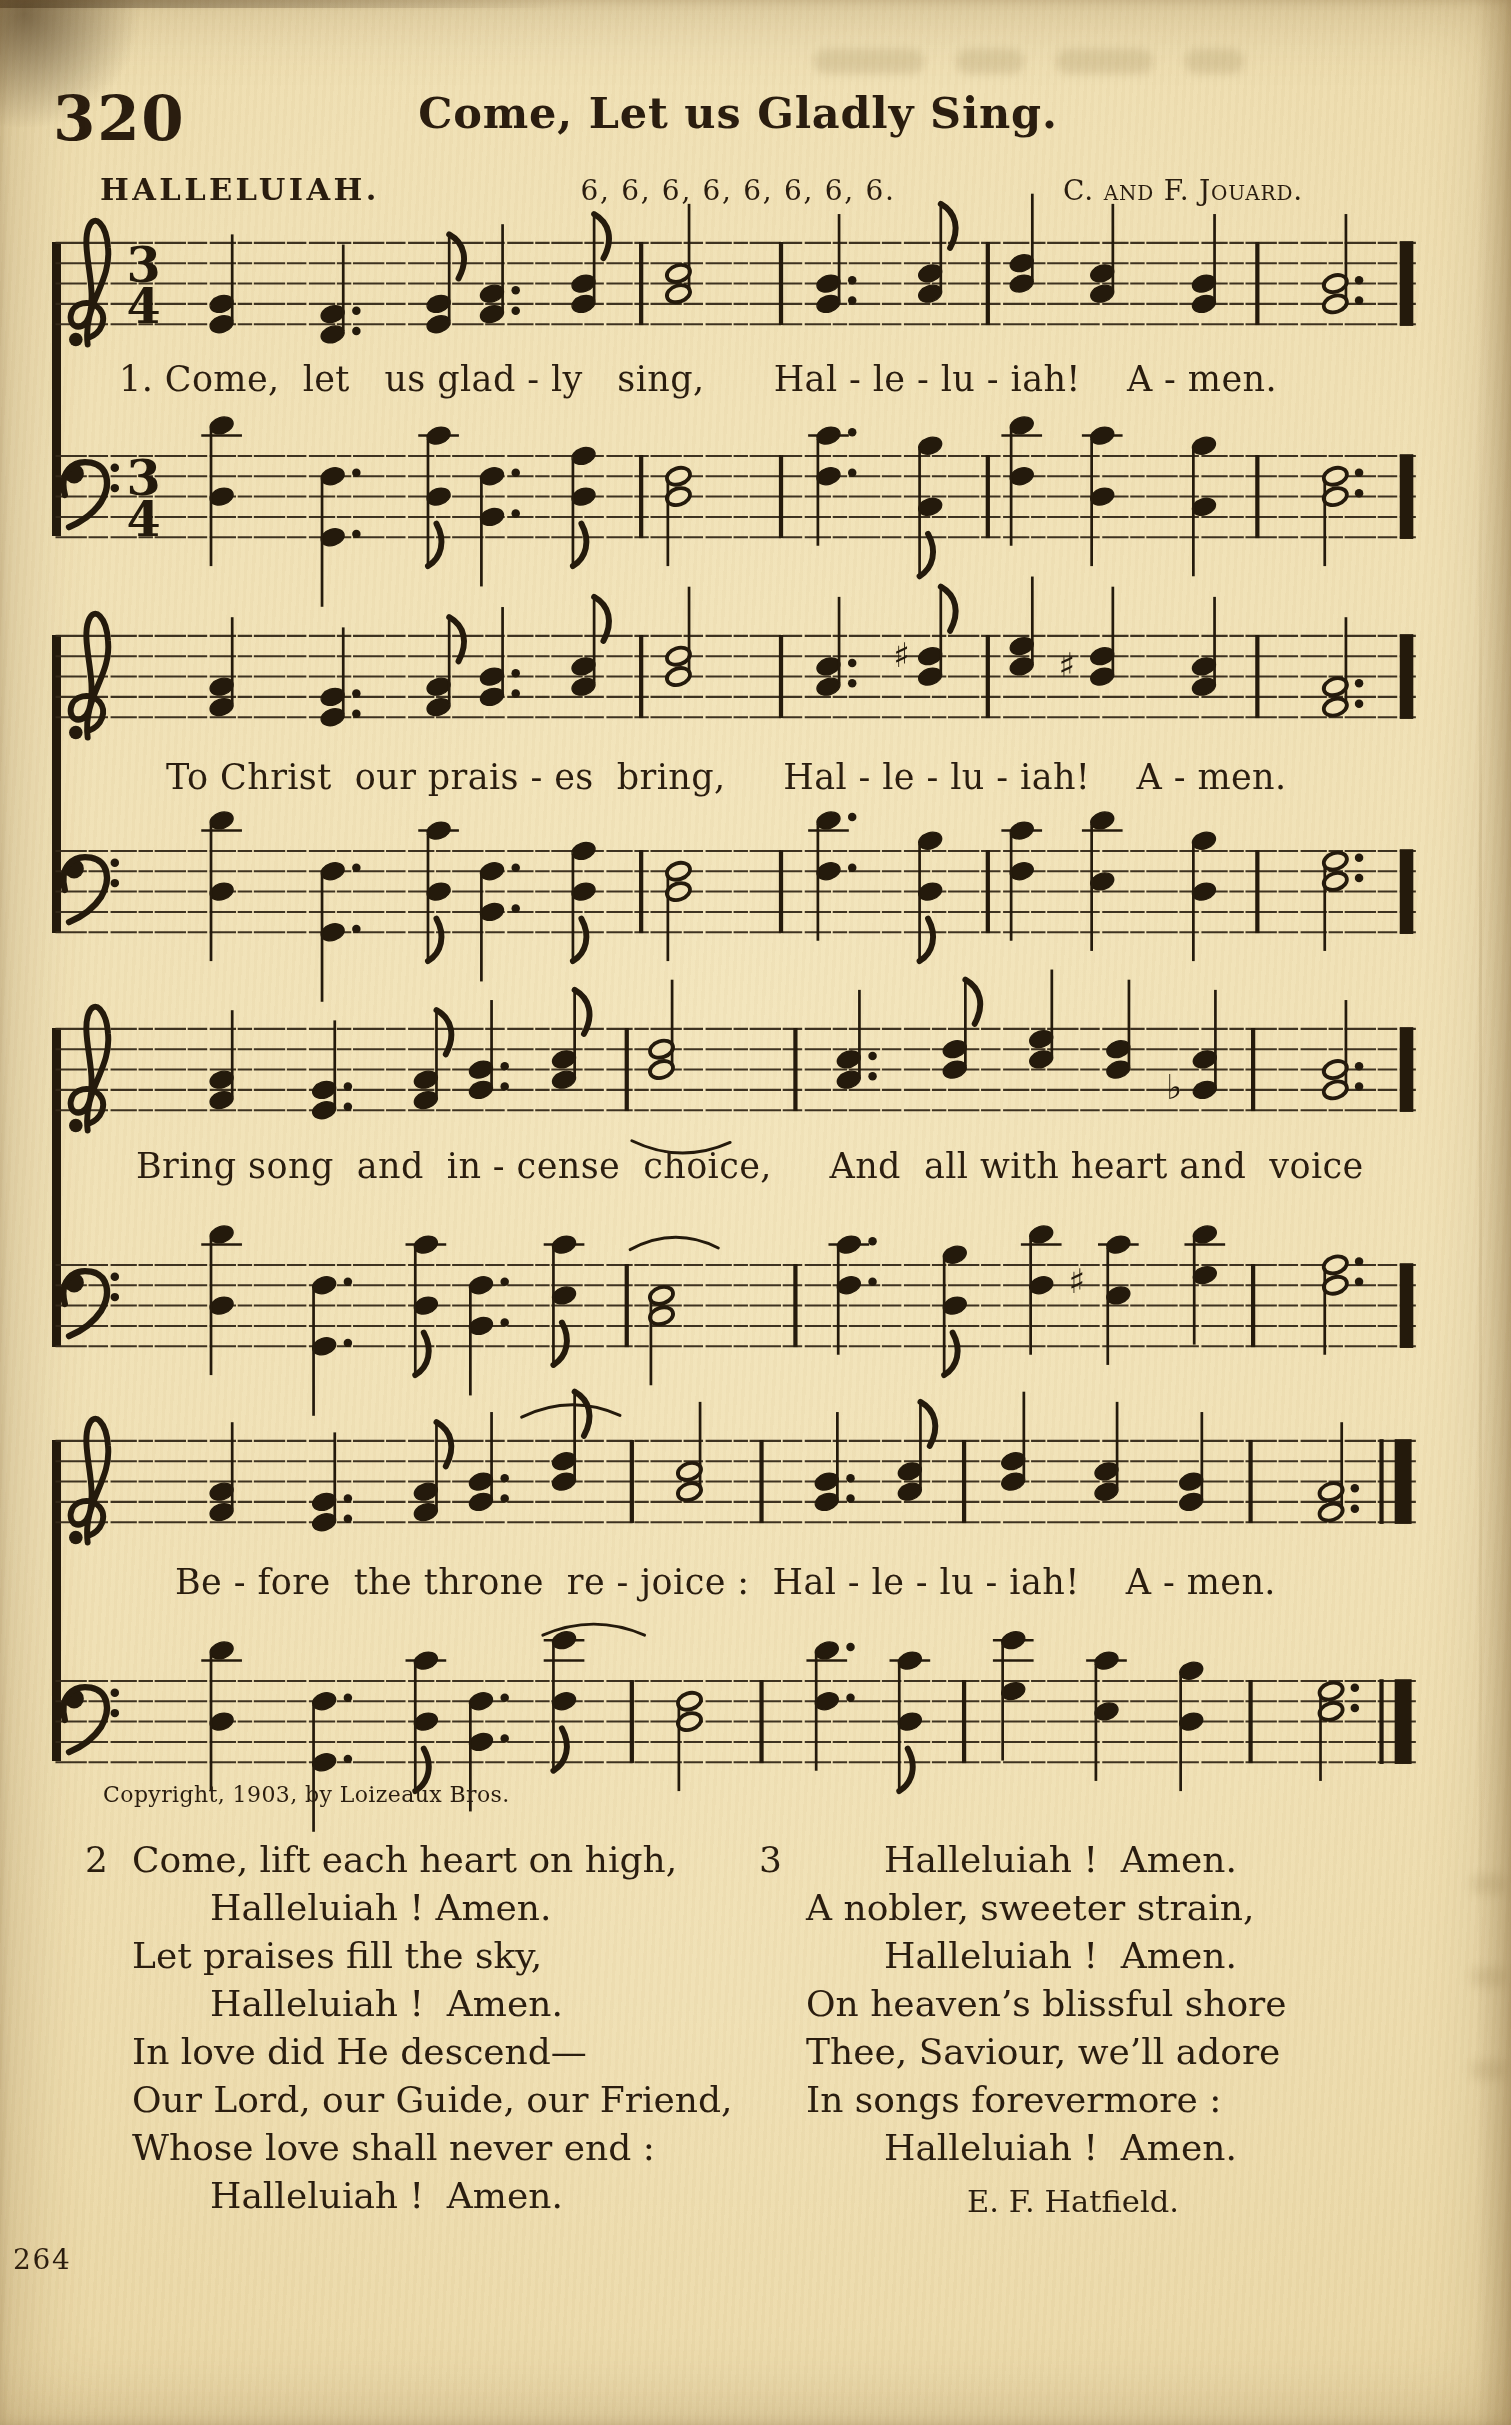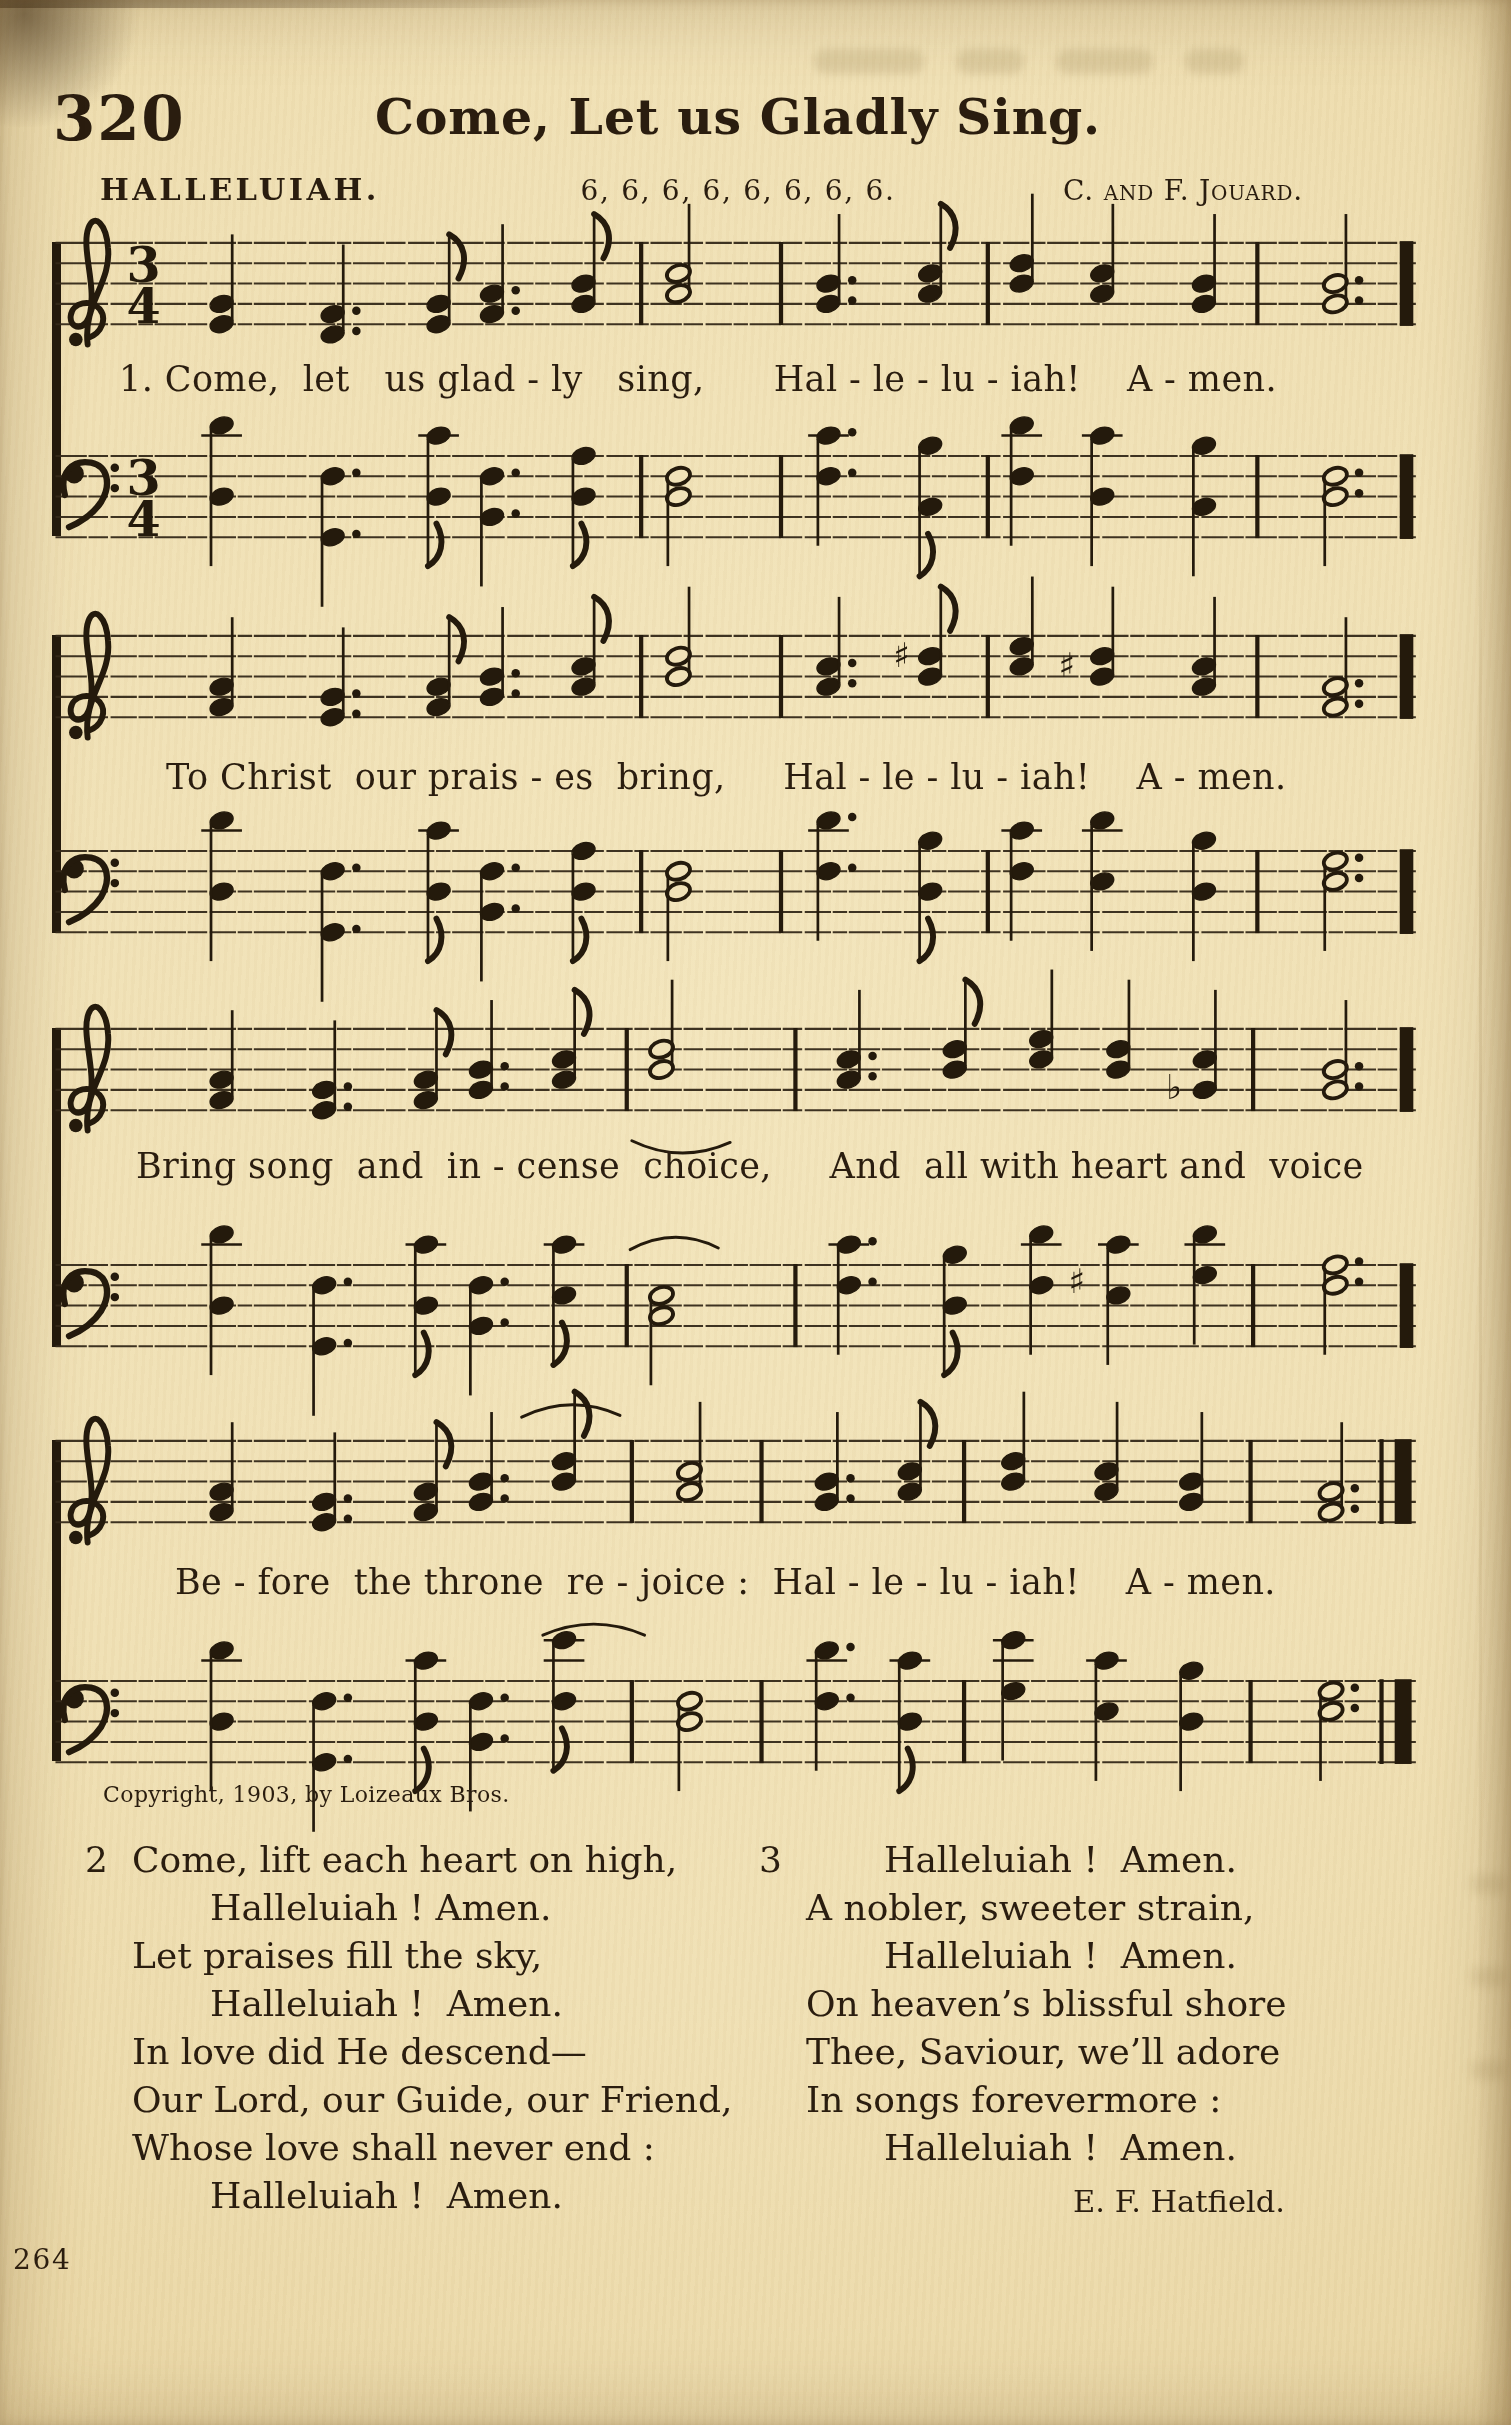--- a/index.html
+++ b/index.html
@@ -18,39 +18,39 @@
     background:linear-gradient(to right, rgba(55,38,18,.5), rgba(55,38,18,0) 70%);}
   .right-band{position:absolute;right:0;top:0;width:36px;height:100%;
     background:linear-gradient(to left, rgba(120,90,45,.28), rgba(120,90,45,0));}
   .crease{position:absolute;right:30.5px;top:356px;width:2.5px;height:1780px;
     background:linear-gradient(to bottom, rgba(140,110,60,0), rgba(140,110,60,.16) 30%, rgba(140,110,60,.1) 70%, rgba(140,110,60,0));}
   .ghost-row{position:absolute;top:49px;left:814px;width:475px;display:flex;gap:32px;filter:blur(4.2px);opacity:.16;}
   .ghost-row .blob{height:25.4px;background:#7d6434;border-radius:12px;}
   .ghost-edge{position:absolute;right:5.1px;width:37px;height:20.3px;background:#7d6434;border-radius:8.5px;filter:blur(5.1px);opacity:.13;}
 
   .hymn-number{position:absolute;left:53px;top:83px;font-size:61px;font-weight:bold;letter-spacing:1.7px;}
-  .hymn-title{position:absolute;left:170px;top:88px;width:1136px;text-align:center;font-size:49px;font-weight:bold;letter-spacing:0.8px;}
+  .hymn-title{position:absolute;left:170px;top:88px;width:1136px;text-align:center;font-size:43px;font-weight:bold;letter-spacing:0.8px;}
   .tune-name{position:absolute;left:100px;top:171px;font-size:30.5px;font-weight:bold;letter-spacing:3.4px;}
   .meter{position:absolute;left:543px;top:174px;width:390px;text-align:center;font-size:28px;letter-spacing:1.7px;}
   .composer{position:absolute;left:1000px;top:174px;width:366px;text-align:center;font-size:28px;font-variant:small-caps;letter-spacing:0.8px;}
 
   .lyric{position:absolute;font-size:35px;white-space:pre;letter-spacing:0.4px;z-index:6;}
   .copyright{position:absolute;left:103px;top:1782px;font-size:22px;letter-spacing:0.4px;z-index:7;}
 
   .sys-connector{position:absolute;left:52px;width:8.5px;background:#241a0c;z-index:2;}
   svg.staff{position:absolute;left:47px;overflow:visible;z-index:3;}
   .tsnum{font-family:"DejaVu Serif","Liberation Serif",serif;font-weight:bold;font-size:58px;fill:#241a0c;}
   .acc{font-family:"DejaVu Sans","Liberation Sans",sans-serif;font-size:40px;fill:#241a0c;}
 
   .verses{position:absolute;top:1836px;left:0;width:1512px;font-size:36px;line-height:48px;z-index:6;}
   .verse{position:absolute;top:0;}
   .vline{position:relative;margin-left:47px;white-space:pre;}
   .vline.ind{margin-left:125px;}
   .vnum{position:absolute;left:-47px;}
-  .author{position:absolute;left:967px;top:2184px;width:424px;text-align:center;font-size:30.5px;z-index:6;}
+  .author{position:absolute;left:967px;top:2184px;width:424px;text-align:left;font-size:30.5px;z-index:6;}
   .page-number{position:absolute;left:13px;top:2243px;width:1475px;text-align:left;font-size:28px;letter-spacing:1.7px;}
 </style>
 </head>
 <body>
 
 <div class="page">
   <div class="grain"></div>
 
   <div class="hymn-number">320</div>
   <div class="hymn-title">Come, Let us Gladly Sing.</div>

